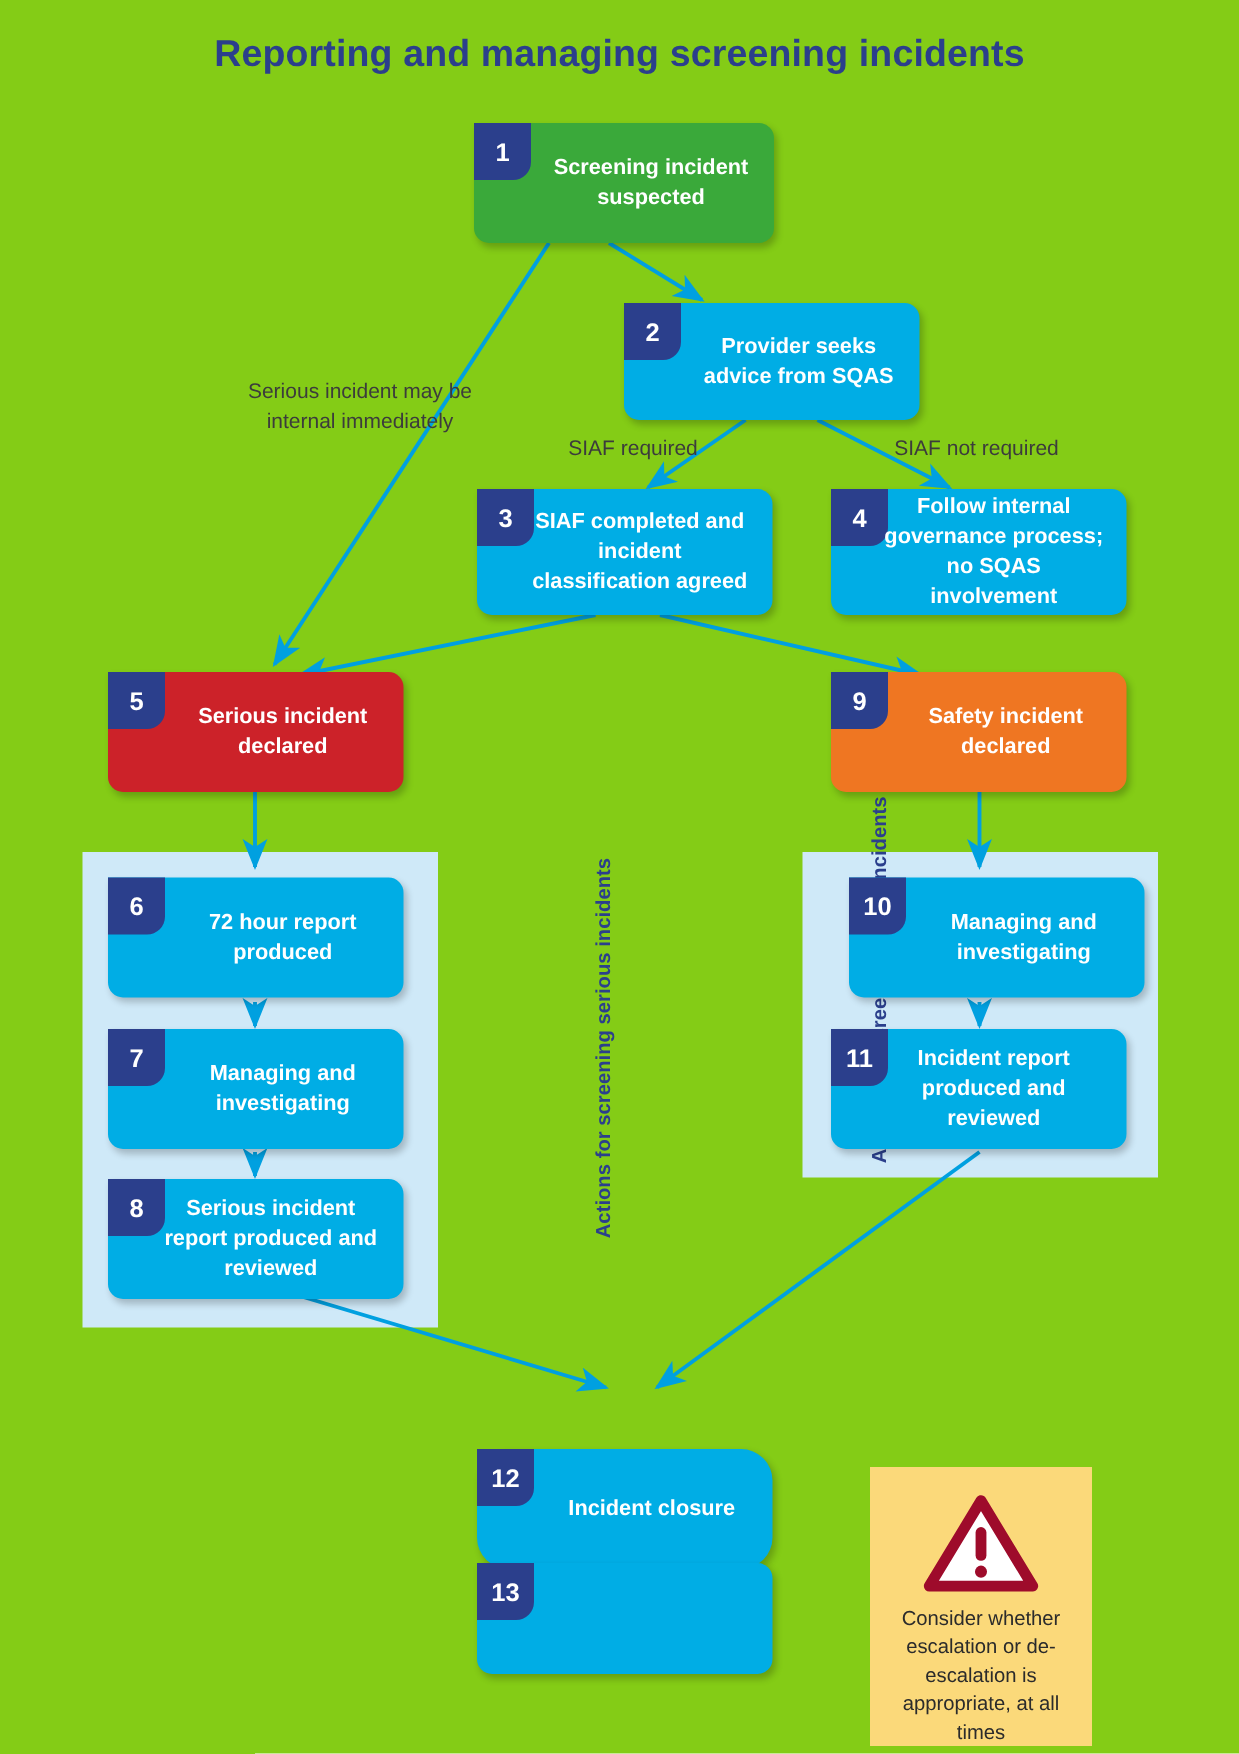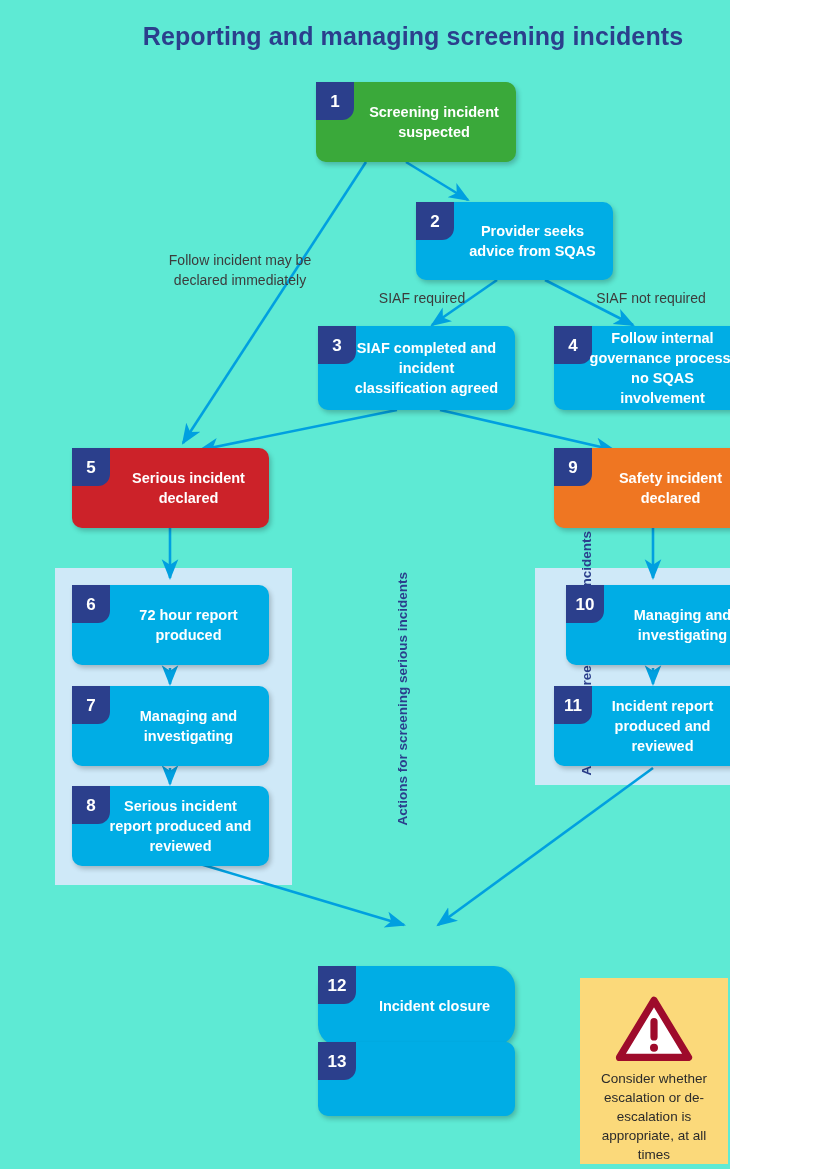--- a/index.html
+++ b/index.html
@@ -5,23 +5,23 @@
   html, body {
     margin: 0;
     padding: 0;
     background: #ffffff;
   }
   body {
     font-family: "Liberation Sans", sans-serif;
   }
   #canvas {
     position: relative;
-    width: 730px;
+    width: 826px;
     height: 1169px;
-    background: #5eead4;
+    background: #84cc16;
     overflow: hidden;
   }
   #arrow-layer {
     position: absolute;
     left: 0;
     top: 0;
     width: 826px;
     height: 1169px;
     pointer-events: none;
   }
@@ -187,21 +187,21 @@
       <path d="M653,668 L653,684"></path>
 
       <path d="M200,864 L404,925"></path>
 
       <path d="M653,768 L438,925"></path>
 
       <path d="M418,1010 L418,1040"></path>
     </g>
   </svg>
 
-  <div class="annotation" style="left:150px; top:250px; width:180px;">Follow incident may be declared immediately</div>
+  <div class="annotation" style="left:150px; top:250px; width:180px;">Serious incident may be internal immediately</div>
 
   <div class="edge-label" style="left:352px; top:288px; width:140px;">SIAF required</div>
   <div class="edge-label" style="left:566px; top:288px; width:170px;">SIAF not required</div>
 
   <div class="group-label left-lbl" style="left:222px; top:725px; width:200px; margin-left:80px; margin-top:-8px;">Actions for screening serious incidents</div>
   <div class="group-label left-lbl" style="left:406px; top:675px; width:200px; margin-left:80px; margin-top:-8px;">Actions for screening safety incidents</div>
 
   <div class="node" style="left:316px; top:82px; width:200px; height:80px; background:#3aa93a;">
     <div class="badge">1</div>
     <div class="node-text">Screening incident suspected</div>

